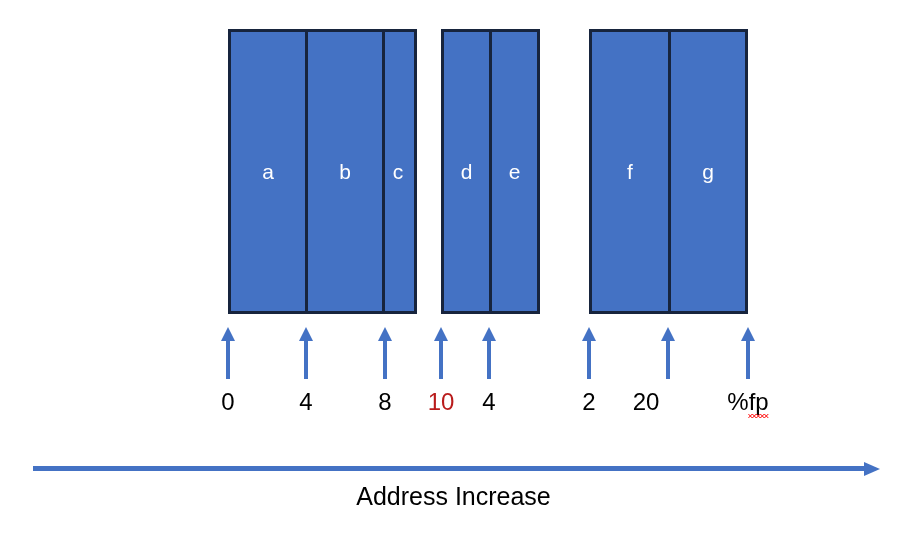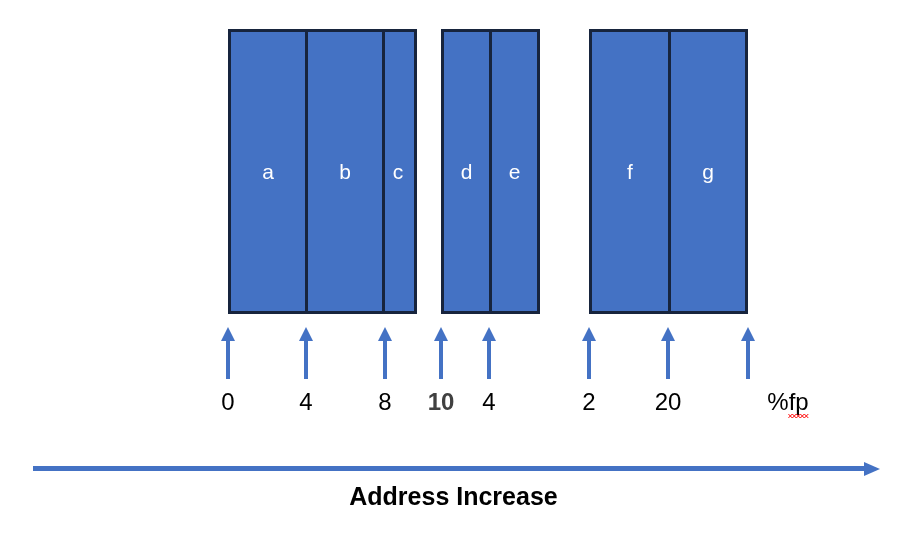--- a/index.html
+++ b/index.html
@@ -76,22 +76,21 @@
   .tick-label {
     position: absolute;
     font-size: 24px;
     font-family: "Liberation Sans", sans-serif;
     color: #000000;
     white-space: nowrap;
     line-height: 1;
     user-select: none;
   }
   .tick-label.red {
-    color: #404040;
-    font-weight: bold;
+    color: #b91c1c;
   }
   .tick-label .squiggle {
     position: relative;
     display: inline-block;
   }
   .tick-label .squiggle::after {
     content: "";
     position: absolute;
     left: 0;
     right: 0;
@@ -133,21 +132,20 @@
   #axis-caption {
     position: absolute;
     left: 0;
     top: 482px;
     width: 907px;
     text-align: center;
     font-size: 25px;
     font-family: "Liberation Sans", sans-serif;
     color: #000000;
     user-select: none;
-    font-weight: bold;
   }
 </style>
 </head>
 <body>
 
 <div id="canvas">
 
   <div id="groups-layer">
       <div class="block-group" style="left: 228px; width: 189px;">
         <div class="cell" style="width: 74px;">
@@ -206,26 +204,26 @@
       <div class="tick-label" style="top: 390px; left: 489px; transform: translateX(-50%);">4</div>
       <div class="tick-arrow" style="left: 581px; top: 327px;">
         <div class="head"></div>
         <div class="stem"></div>
       </div>
       <div class="tick-label" style="top: 390px; left: 589px; transform: translateX(-50%);">2</div>
       <div class="tick-arrow" style="left: 660px; top: 327px;">
         <div class="head"></div>
         <div class="stem"></div>
       </div>
-      <div class="tick-label" style="top: 390px; left: 668px; transform: translateX(-50%);">20</div>
+      <div class="tick-label" style="top: 390px; left: 646px; transform: translateX(-50%);">20</div>
       <div class="tick-arrow" style="left: 740px; top: 327px;">
         <div class="head"></div>
         <div class="stem"></div>
       </div>
-      <div class="tick-label" style="top: 390px; left: 788px; transform: translateX(-50%);"><span>%</span><span class="squiggle">fp</span></div>
+      <div class="tick-label" style="top: 390px; left: 748px; transform: translateX(-50%);"><span>%</span><span class="squiggle">fp</span></div>
     </div>
 
   <div id="axis-arrow">
     <div class="axis-line"></div>
     <div class="axis-head"></div>
   </div>
   <div id="axis-caption">Address Increase</div>
 
 </div>
 

